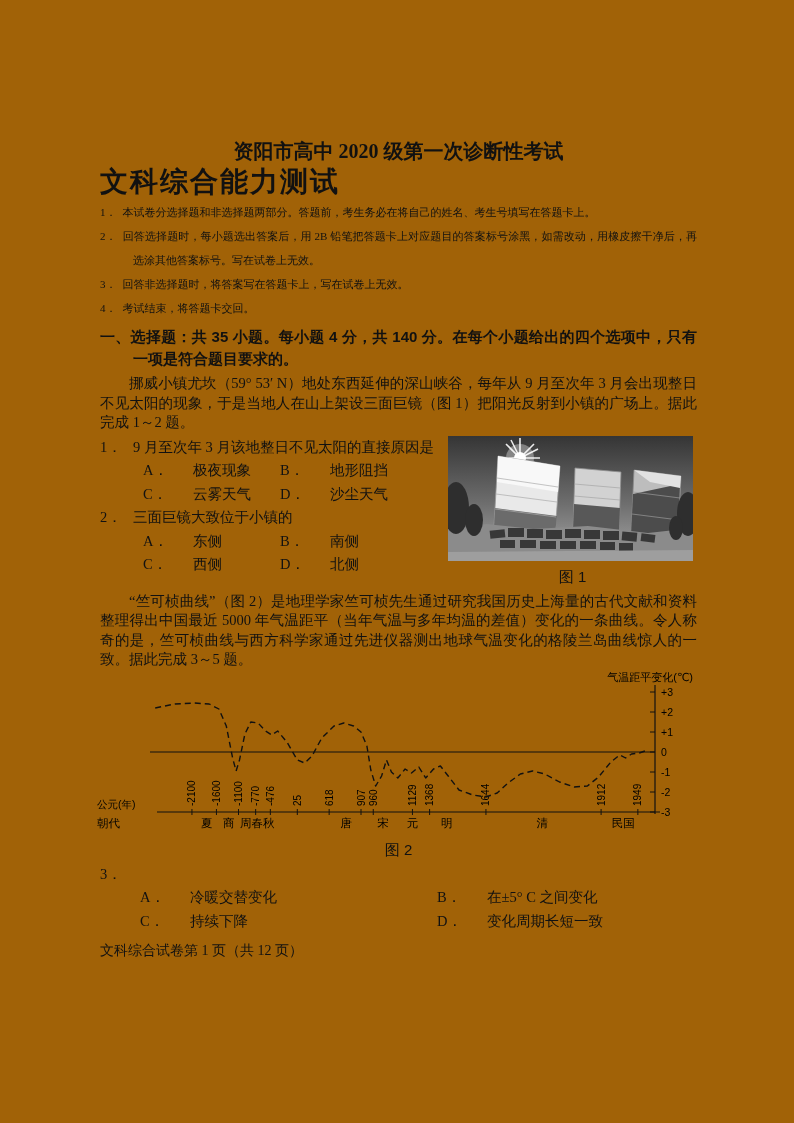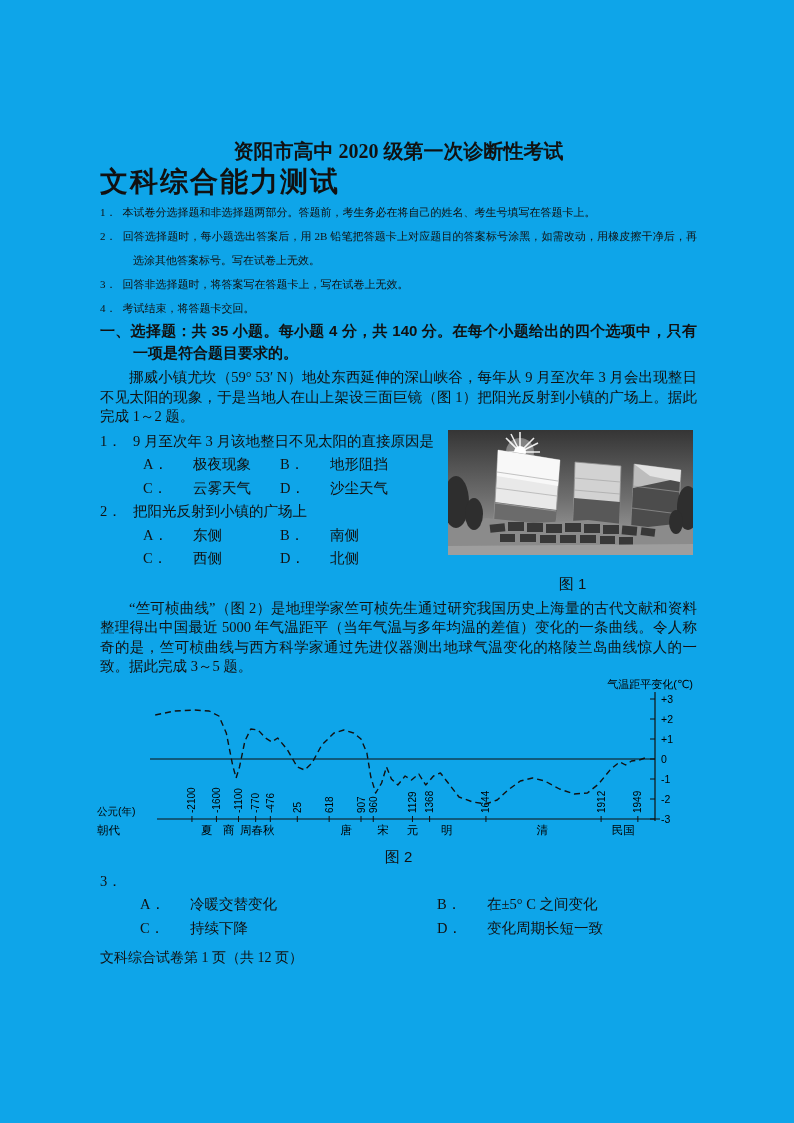--- a/index.html
+++ b/index.html
@@ -1,41 +1,41 @@
 <!DOCTYPE html>
 <html><head>
 <meta charset="utf-8">
 <style>
   html,body{margin:0;padding:0;background:#fff;}
-  .page{position:relative;width:794px;height:1123px;background:#0ea5e9;overflow:hidden;
+  .page{position:relative;width:794px;height:1123px;background:#a16207;overflow:hidden;
         font-family:"Liberation Serif","DejaVu Serif",serif;color:#111;}
   .content{position:absolute;left:100px;top:138px;width:597px;}
   .doc-title{text-align:center;font-size:20px;font-weight:bold;line-height:26px;
              font-family:"Liberation Serif","DejaVu Serif",serif;}
   .doc-subtitle{text-align:left;font-size:28px;font-weight:bold;line-height:36px;margin-top:0;
                 font-family:"Liberation Sans","DejaVu Sans",sans-serif;letter-spacing:2px;}
   .notice-heading{font-size:15px;font-weight:bold;margin-top:15px;line-height:22px;
                   font-family:"Liberation Sans","DejaVu Sans",sans-serif;}
   .notice{font-size:11px;line-height:24px;padding-left:33px;text-indent:-33px;text-align:justify;}
   .notice .num{padding-right:6px;}
-  .section-heading{font-size:15px;font-weight:bold;line-height:21.5px;
+  .section-heading{font-size:15px;font-weight:bold;line-height:21.5px;margin-top:6px;
                    padding-left:33px;text-indent:-33px;text-align:justify;
                    font-family:"Liberation Sans","DejaVu Sans",sans-serif;}
   .passage{font-size:14.5px;line-height:19.5px;text-indent:2em;text-align:justify;margin-top:5px;}
   .q-figure-row{display:flex;margin-top:3px;}
   .q-col{width:342px;flex:0 0 342px;}
   .fig-col{flex:1;padding-left:6px;}
   .question{font-size:14.5px;line-height:23.5px;}
   .q-stem{display:flex;}
   .q-stem .qnum{flex:0 0 33px;}
   .options{padding-left:43px;display:grid;grid-template-columns:137px auto;}
   .options.wide{padding-left:40px;grid-template-columns:297px auto;}
   .option{display:flex;}
   .option .olabel{flex:0 0 50px;}
-  .fig-caption{text-align:center;font-size:15px;line-height:20px;margin-top:15px;
+  .fig-caption{text-align:center;font-size:15px;line-height:20px;margin-top:2px;
                font-family:"Liberation Sans","DejaVu Sans",sans-serif;}
   .chart-wrap{margin-top:2px;margin-left:-5px;}
   .footer{text-align:left;font-size:14px;margin-top:8px;line-height:20px;}
   svg text{font-family:"Liberation Sans","DejaVu Sans",sans-serif;}
 </style>
 </head>
 <body>
 
 <div class="page">
   <div class="content">
@@ -85,21 +85,21 @@
             <div class="option">
                 <span class="olabel">D．</span>
                 <span>沙尘天气</span>
               </div>
           </div>
         </div>
 
         <div class="question">
           <div class="q-stem">
             <span class="qnum">2．</span>
-            <span>把阳光反射到小镇的广场上</span>
+            <span>三面巨镜大致位于小镇的</span>
           </div>
           <div class="options">
             <div class="option">
                 <span class="olabel">A．</span>
                 <span>东侧</span>
               </div>
             <div class="option">
                 <span class="olabel">B．</span>
                 <span>南侧</span>
               </div>

